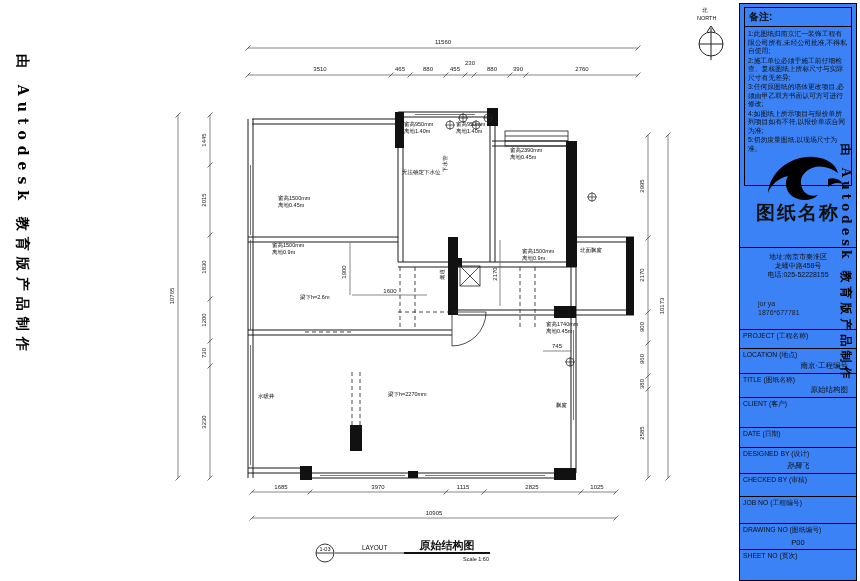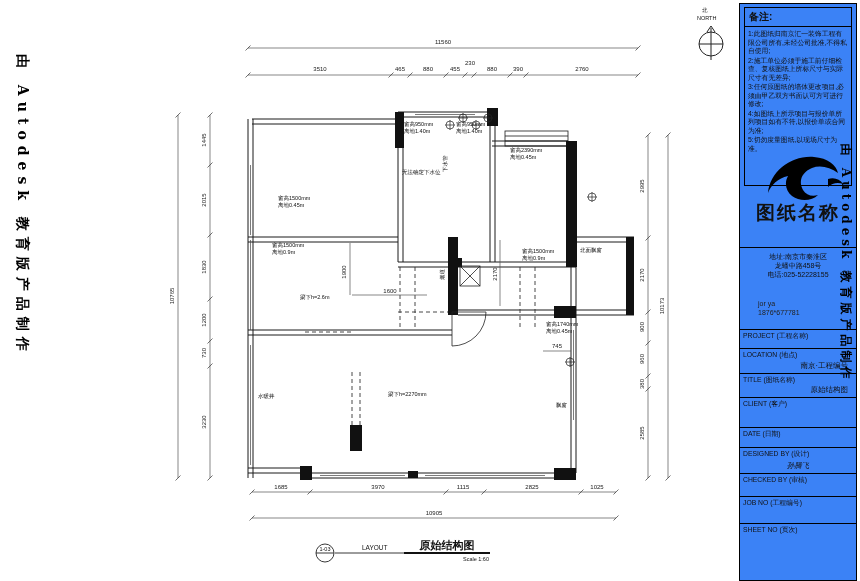--- a/index.html
+++ b/index.html
@@ -266,20 +266,24 @@
         <div class="val hand center">孙腾飞</div>
       </div>
       <div class="row" style="height:23px;">
         <div class="lbl">CHECKED BY (审核)</div>
         <div class="val"></div>
       </div>
       <div class="row" style="height:27px;">
         <div class="lbl">JOB NO (工程编号)</div>
         <div class="val"></div>
       </div>
+      <div class="row" style="height:26px;">
+        <div class="lbl">DRAWING NO (图纸编号)</div>
+        <div class="val center">P00</div>
+      </div>
       <div class="row" style="height:12px;">
         <div class="lbl">SHEET NO (页次)</div>
         <div class="val"></div>
       </div>
     </div>
   </div>
 
   <div class="wm wm-right">由 Autodesk 教育版产品制作</div>
 
 </div>

